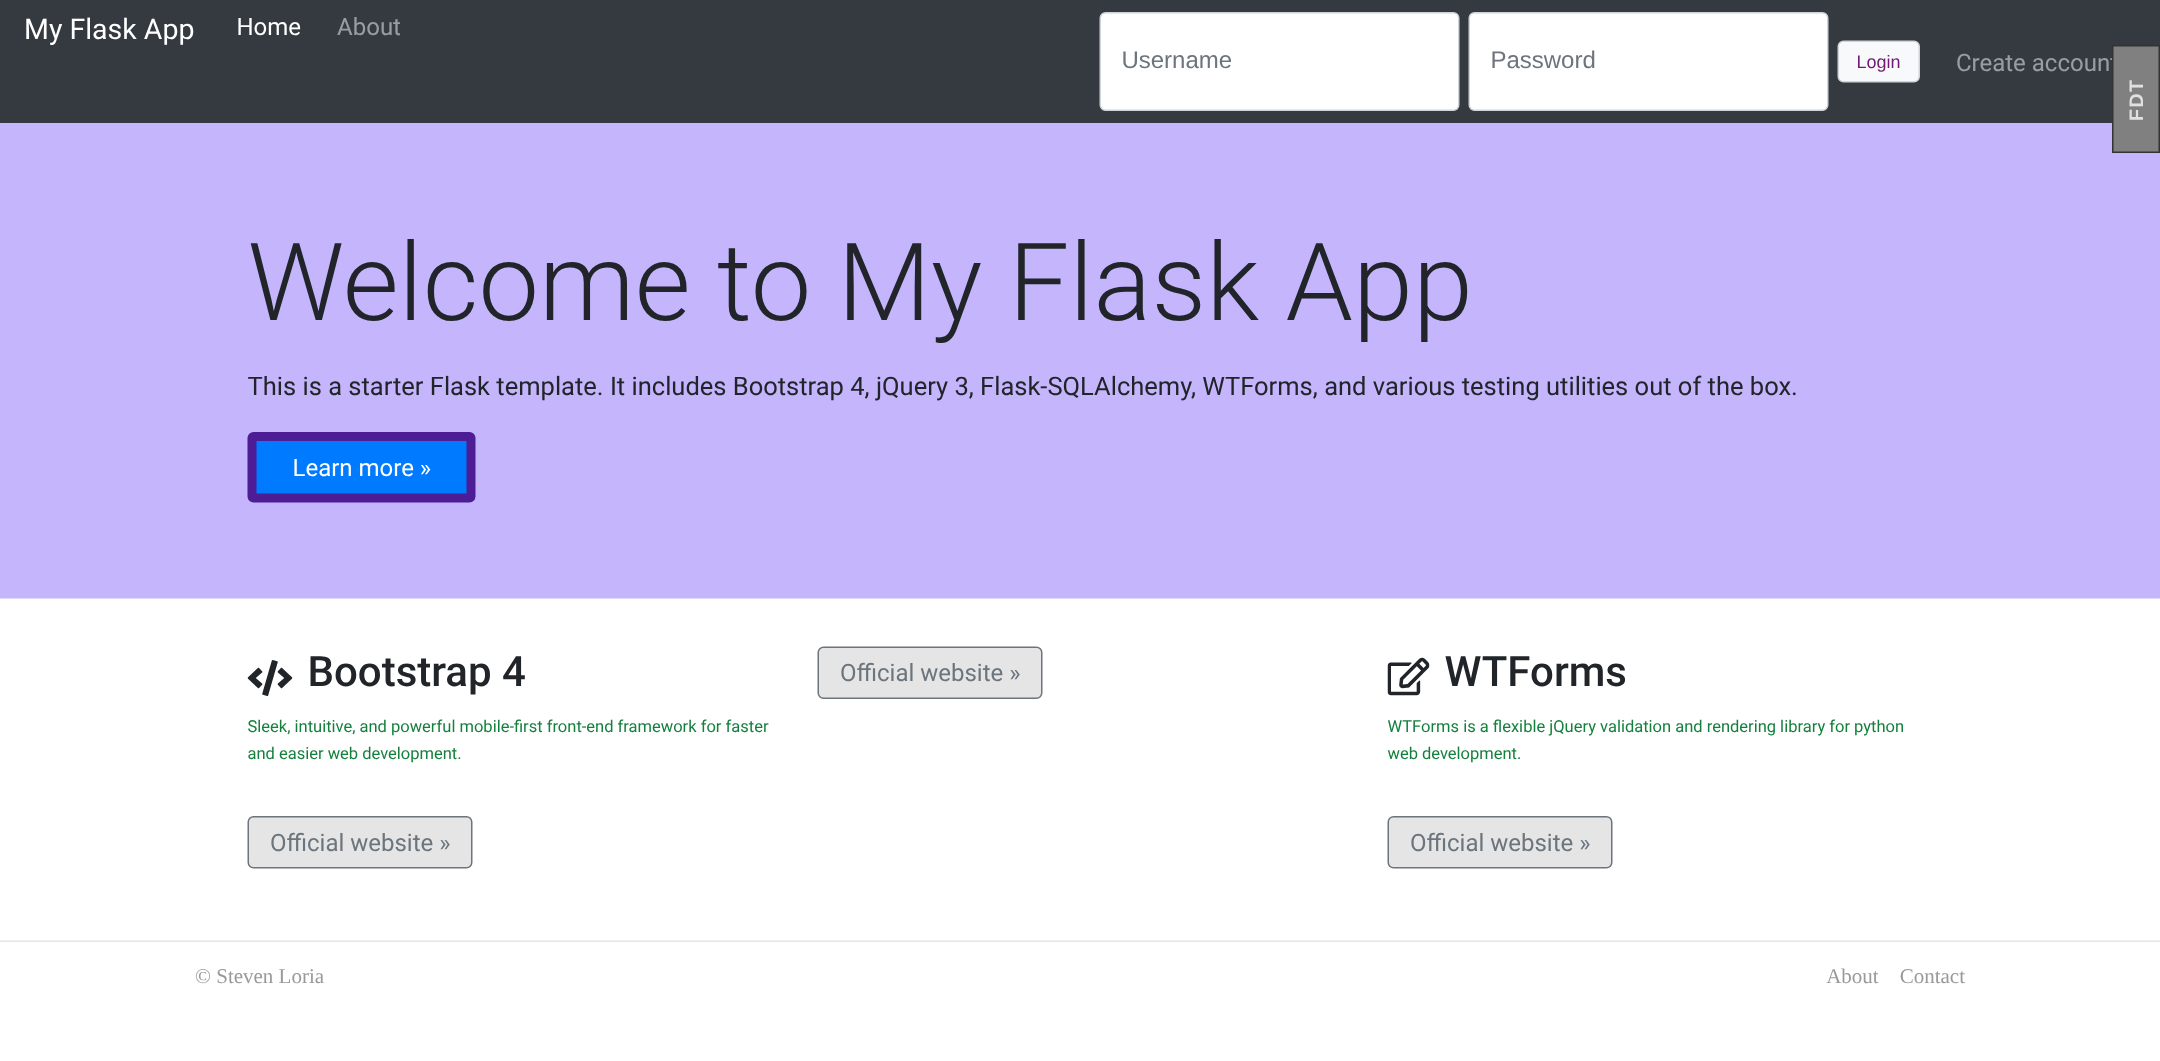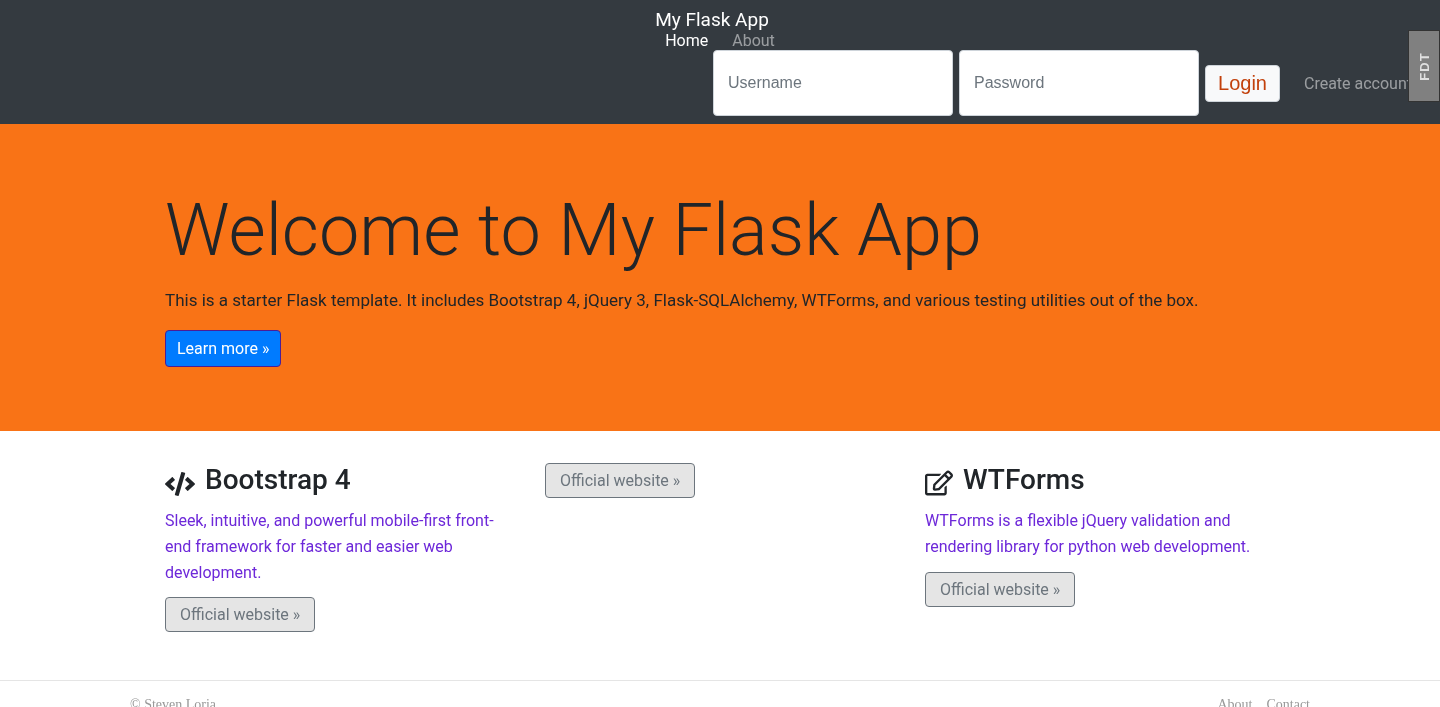--- a/index.html
+++ b/index.html
@@ -9,23 +9,22 @@
     }
     body {
       font-family: -apple-system, BlinkMacSystemFont, "Segoe UI", Roboto, "Helvetica Neue", Arial, sans-serif;
       color: #212529;
       background: #fff;
     }
     .navbar {
       background: #343a40;
       padding: 8px 16px;
       display: flex;
-      align-items: center;
+      align-items: flex-start;
       min-height: 62px;
-      flex-direction: column;
     }
     .navbar-brand {
       color: #fff;
       font-size: 19px;
       margin-right: 16px;
       text-decoration: none;
     }
     .navbar-nav {
       display: flex;
       list-style: none;
@@ -56,58 +55,58 @@
       color: #495057;
     }
     .form-control::placeholder {
       color: #6c757d;
     }
     .btn-light {
       background: #f8f9fa;
       border: 1px solid #ced4da;
       border-radius: 4px;
       padding: 6px 12px;
-      font-size: 20px;
-      color: #c2410c;
+      font-size: 12px;
+      color: #701a75;
       cursor: pointer;
     }
     .create-account {
       color: rgba(255,255,255,0.5);
       text-decoration: none;
       padding: 8px 12px;
       font-size: 16px;
       margin-left: 6px;
     }
     .container {
       max-width: 1140px;
       margin: 0 auto;
       padding: 0 15px;
     }
     .jumbotron {
-      background: #f97316;
+      background: #c4b5fd;
       padding: 64px 0;
       margin-bottom: 32px;
     }
     .jumbotron h1 {
       font-size: 72px;
       font-weight: 300;
       line-height: 1.2;
       margin-bottom: 16px;
       color: #212529;
     }
     .jumbotron p {
       font-size: 17px;
       margin-bottom: 20px;
       color: #212529;
     }
     .btn-primary {
       background: #007bff;
-      border: 1px solid #4c1d95;
+      border: 6px solid #4c1d95;
       color: #fff;
-      padding: 8px 11px;
+      padding: 8px 24px;
       border-radius: 4px;
       font-size: 16px;
       text-decoration: none;
       display: inline-block;
       cursor: pointer;
     }
     .row {
       display: flex;
       gap: 30px;
       margin-bottom: 48px;
@@ -117,24 +116,24 @@
     }
     .col h2 {
       font-size: 28px;
       font-weight: 500;
       margin-bottom: 12px;
       display: flex;
       align-items: flex-end;
       gap: 10px;
     }
     .col p {
-      font-size: 16px;
+      font-size: 11px;
       line-height: 1.6;
-      margin-bottom: 12px;
-      color: #6d28d9;
+      margin-bottom: 32px;
+      color: #15803d;
     }
     .btn-secondary {
       background: #e5e5e5;
       border: 1px solid #6c757d;
       color: #6c757d;
       padding: 7px 14px;
       border-radius: 4px;
       font-size: 16px;
       text-decoration: none;
       display: inline-block;

